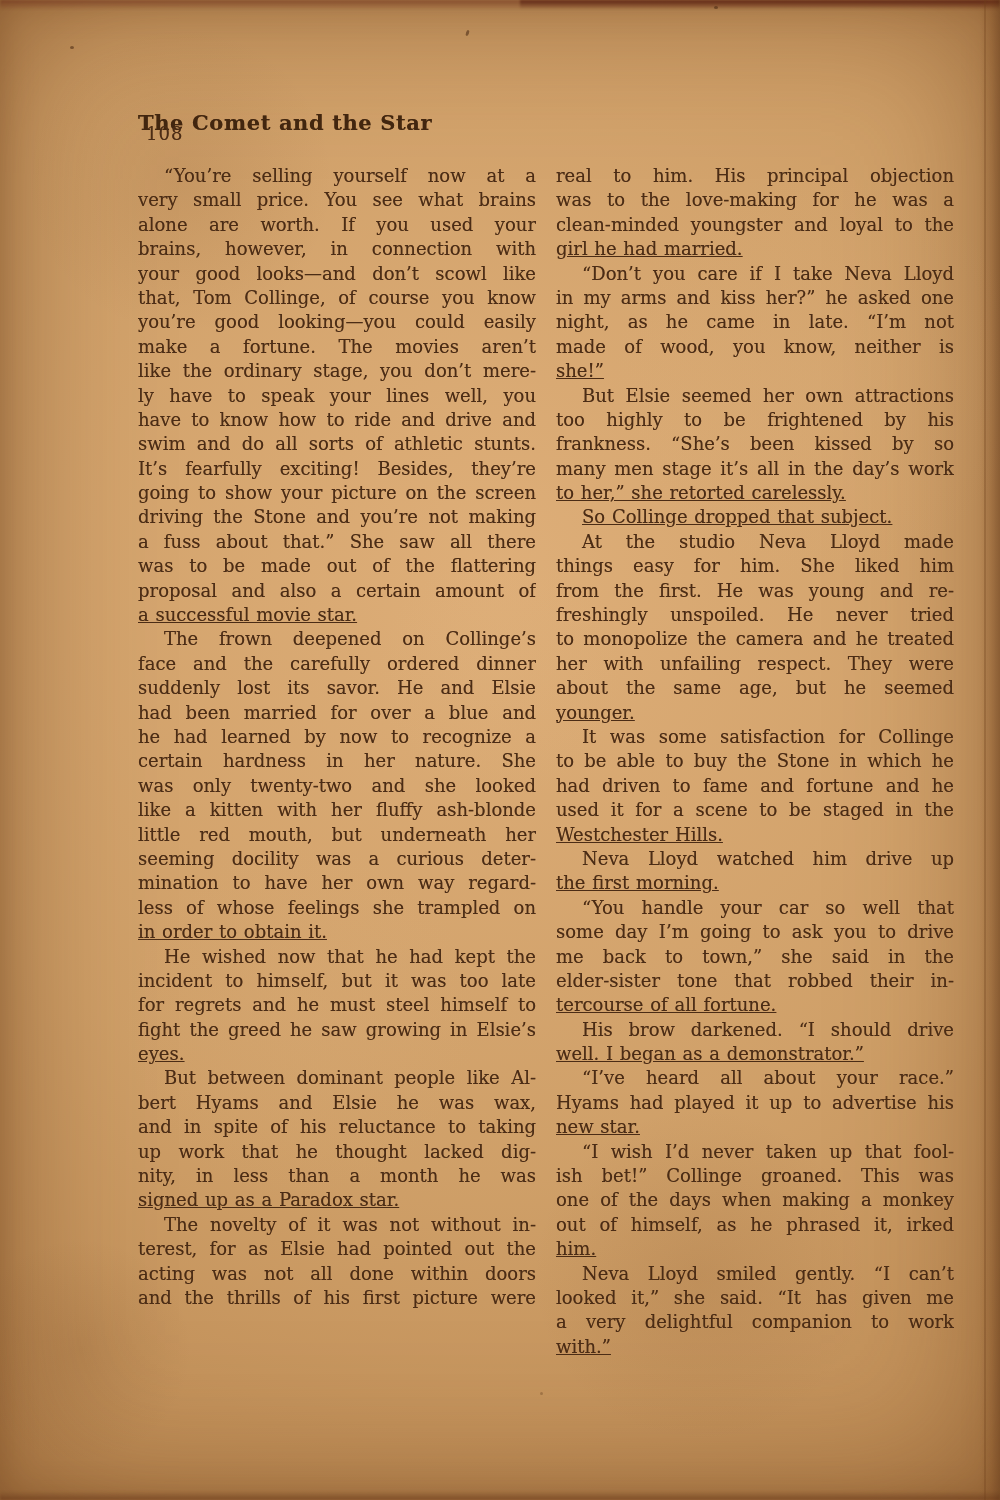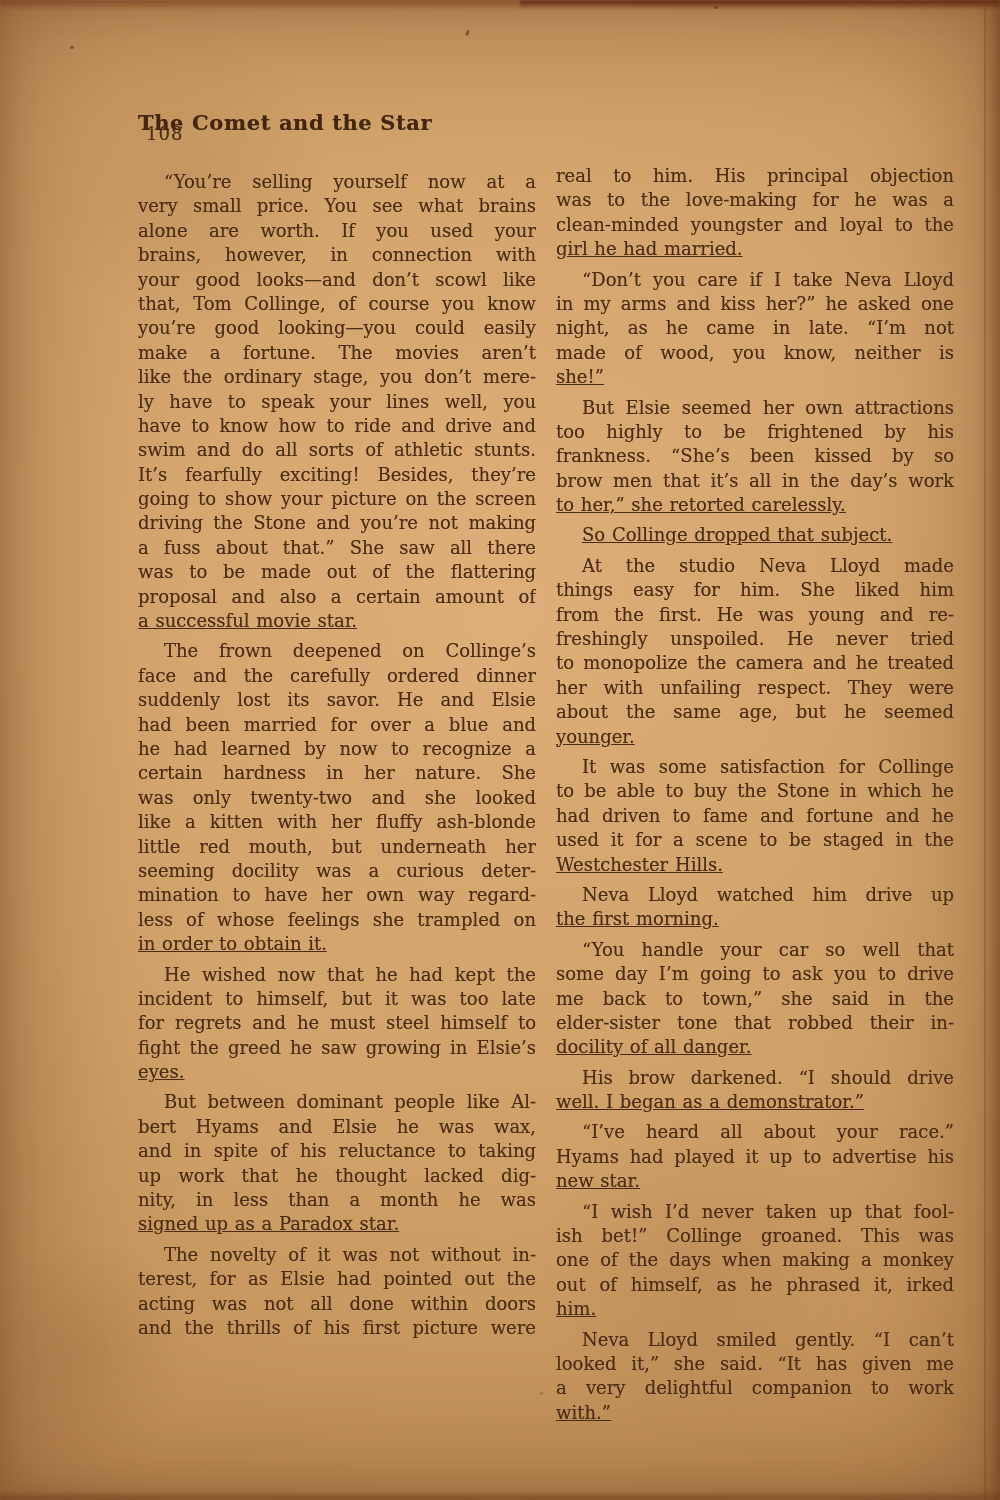--- a/index.html
+++ b/index.html
@@ -76,21 +76,21 @@
   .column{width:398px;}
   .para{margin:0;}
   .line{
     font-size:18px;line-height:24.4px;color:#4b2c15;
     word-spacing:1px;
     text-align:justify;text-align-last:justify;
     text-shadow:0 0 .6px rgba(75,44,21,.5);
     white-space:normal;overflow:hidden;max-height:24.4px;
   }
   .line.last{text-align-last:left;text-decoration:underline;}
-  .line.indent{padding-left:26px;margin-top:6px;}
+  .line.indent{padding-left:26px;}
 </style>
 </head>
 <body>
 
 <div class="page">
   <div class="mottle"></div>
 
   <header class="page-header">
     <span class="page-number">108</span>
     <h1 class="running-title">The Comet and the Star</h1>
@@ -167,21 +167,21 @@
           <div class="line indent">“Don’t you care if I take Neva Lloyd</div>
           <div class="line">in my arms and kiss her?” he asked one</div>
           <div class="line">night, as he came in late.  “I’m not</div>
           <div class="line">made of wood, you know, neither is</div>
           <div class="line last">she!”</div>
         </div>
         <div class="para">
           <div class="line indent">But Elsie seemed her own attractions</div>
           <div class="line">too highly to be frightened by his</div>
           <div class="line">frankness.  “She’s been kissed by so</div>
-          <div class="line">brow men that it’s all in the day’s work</div>
+          <div class="line">many men stage it’s all in the day’s work</div>
           <div class="line last">to her,” she retorted carelessly.</div>
         </div>
         <div class="para">
           <div class="line indent last">So Collinge dropped that subject.</div>
         </div>
         <div class="para">
           <div class="line indent">At the studio Neva Lloyd made</div>
           <div class="line">things easy for him.  She liked him</div>
           <div class="line">from the first.  He was young and re-</div>
           <div class="line">freshingly unspoiled.  He never tried</div>
@@ -199,21 +199,21 @@
         </div>
         <div class="para">
           <div class="line indent">Neva Lloyd watched him drive up</div>
           <div class="line last">the first morning.</div>
         </div>
         <div class="para">
           <div class="line indent">“You handle your car so well that</div>
           <div class="line">some day I’m going to ask you to drive</div>
           <div class="line">me back to town,” she said in the</div>
           <div class="line">elder-sister tone that robbed their in-</div>
-          <div class="line last">docility of all danger.</div>
+          <div class="line last">tercourse of all fortune.</div>
         </div>
         <div class="para">
           <div class="line indent">His brow darkened.  “I should drive</div>
           <div class="line last">well.  I began as a demonstrator.”</div>
         </div>
         <div class="para">
           <div class="line indent">“I’ve heard all about your race.”</div>
           <div class="line">Hyams had played it up to advertise his</div>
           <div class="line last">new star.</div>
         </div>

